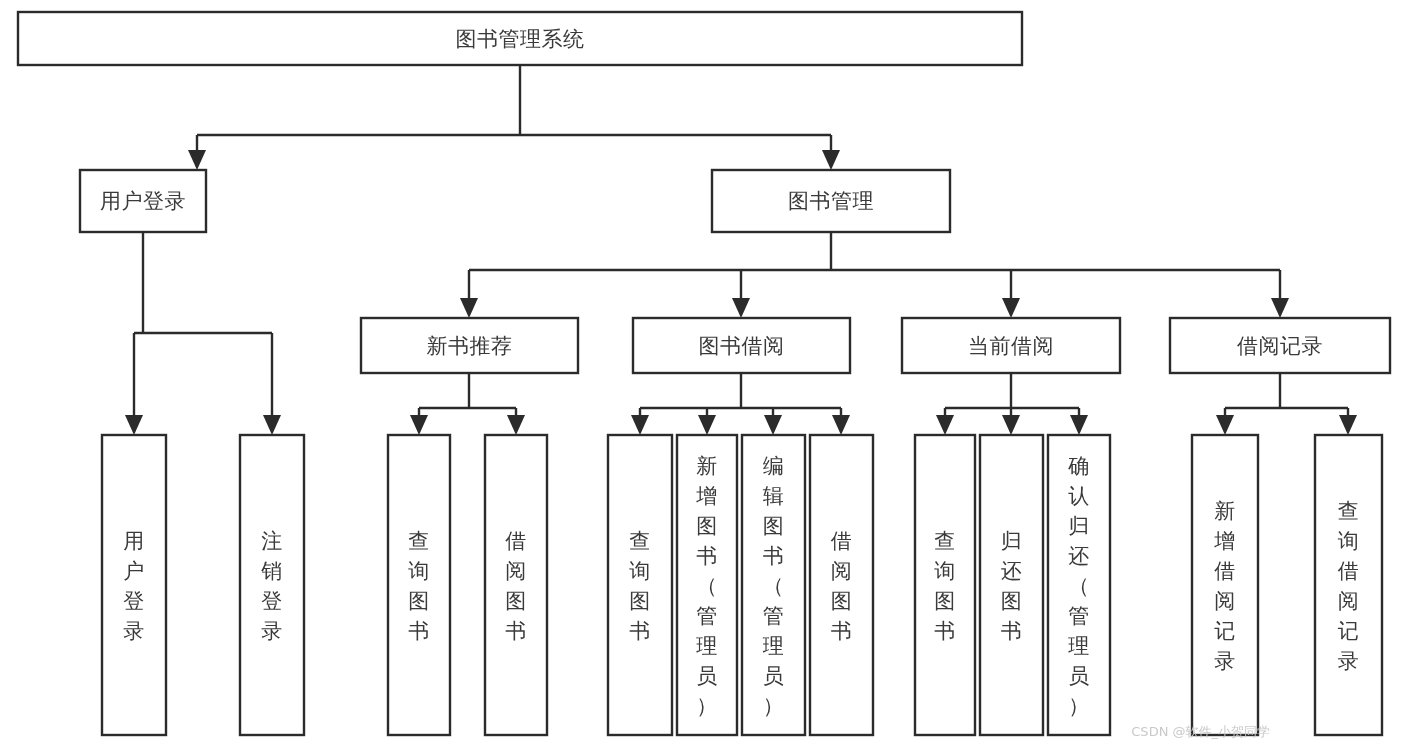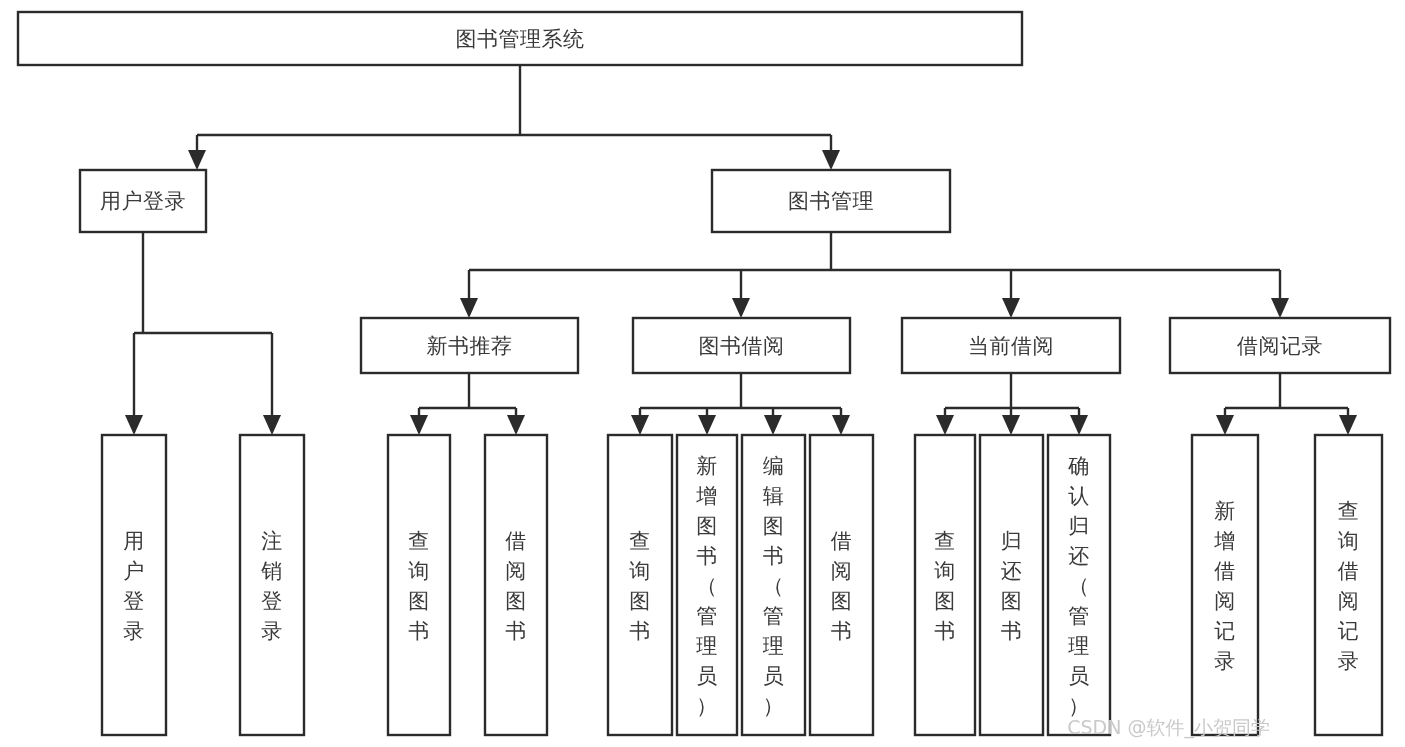--- a/index.html
+++ b/index.html
@@ -55,21 +55,21 @@
     font-size: 21px;
     fill: #3a3a3a;
     text-anchor: middle;
     letter-spacing: 0.5px;
   }
   .watermark-text {
     position: absolute;
     right: 8px;
     bottom: 6px;
     font-family: "DejaVu Sans", "Liberation Sans", sans-serif;
-    font-size: 19px;
+    font-size: 13px;
     color: #c9c9c9;
     white-space: nowrap;
     user-select: none;
   }
 </style>
 </head>
 <body>
 
 <div id="diagram-root">
 

